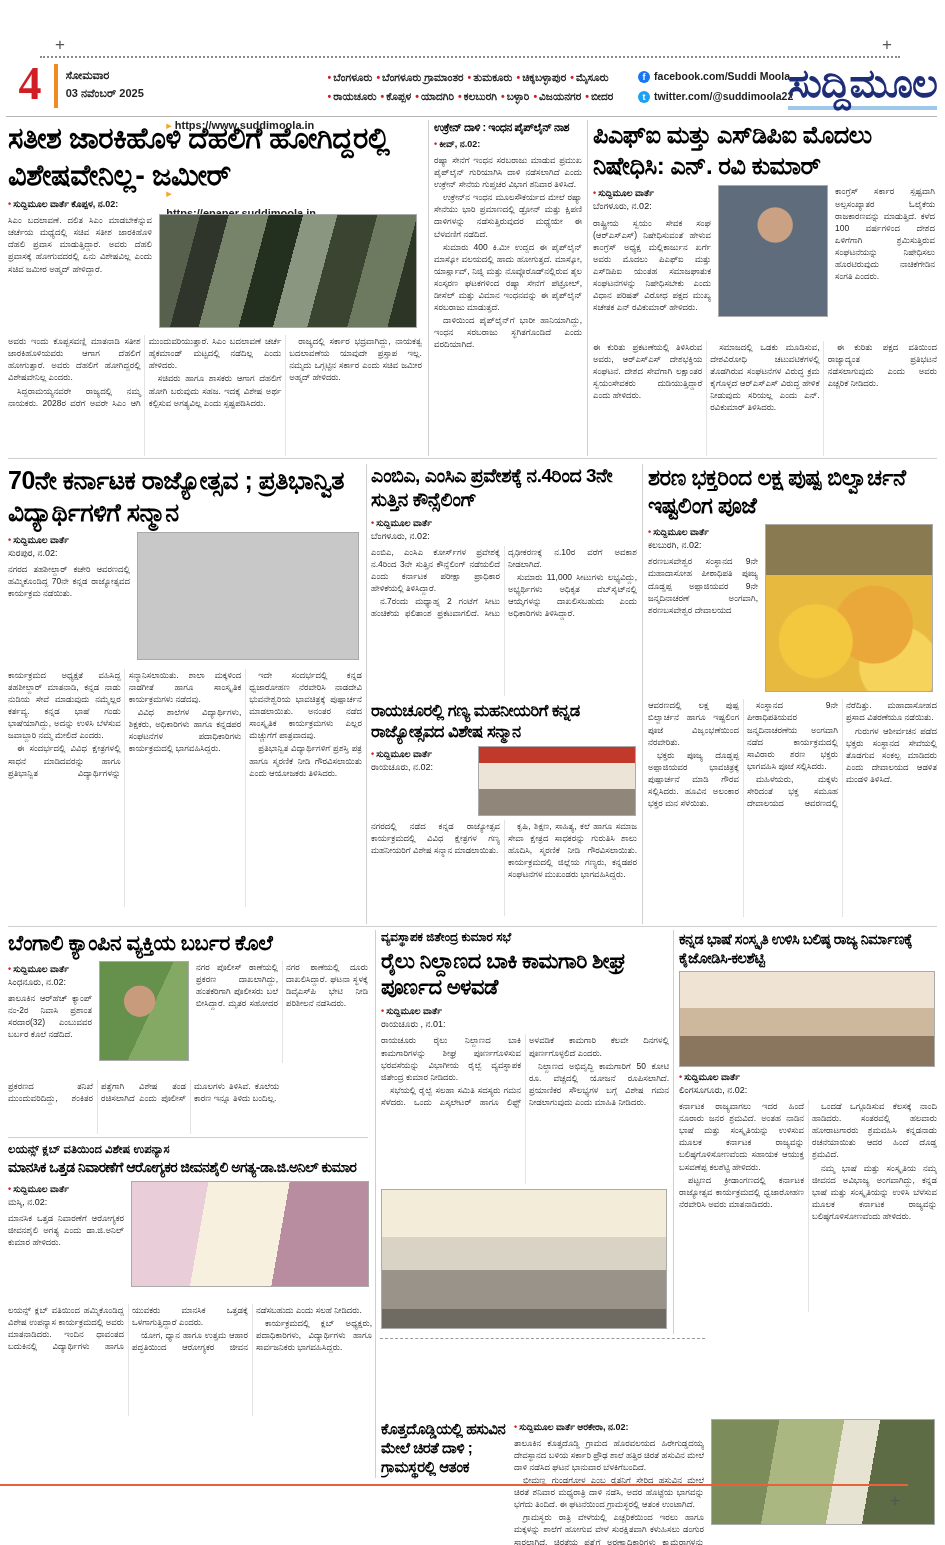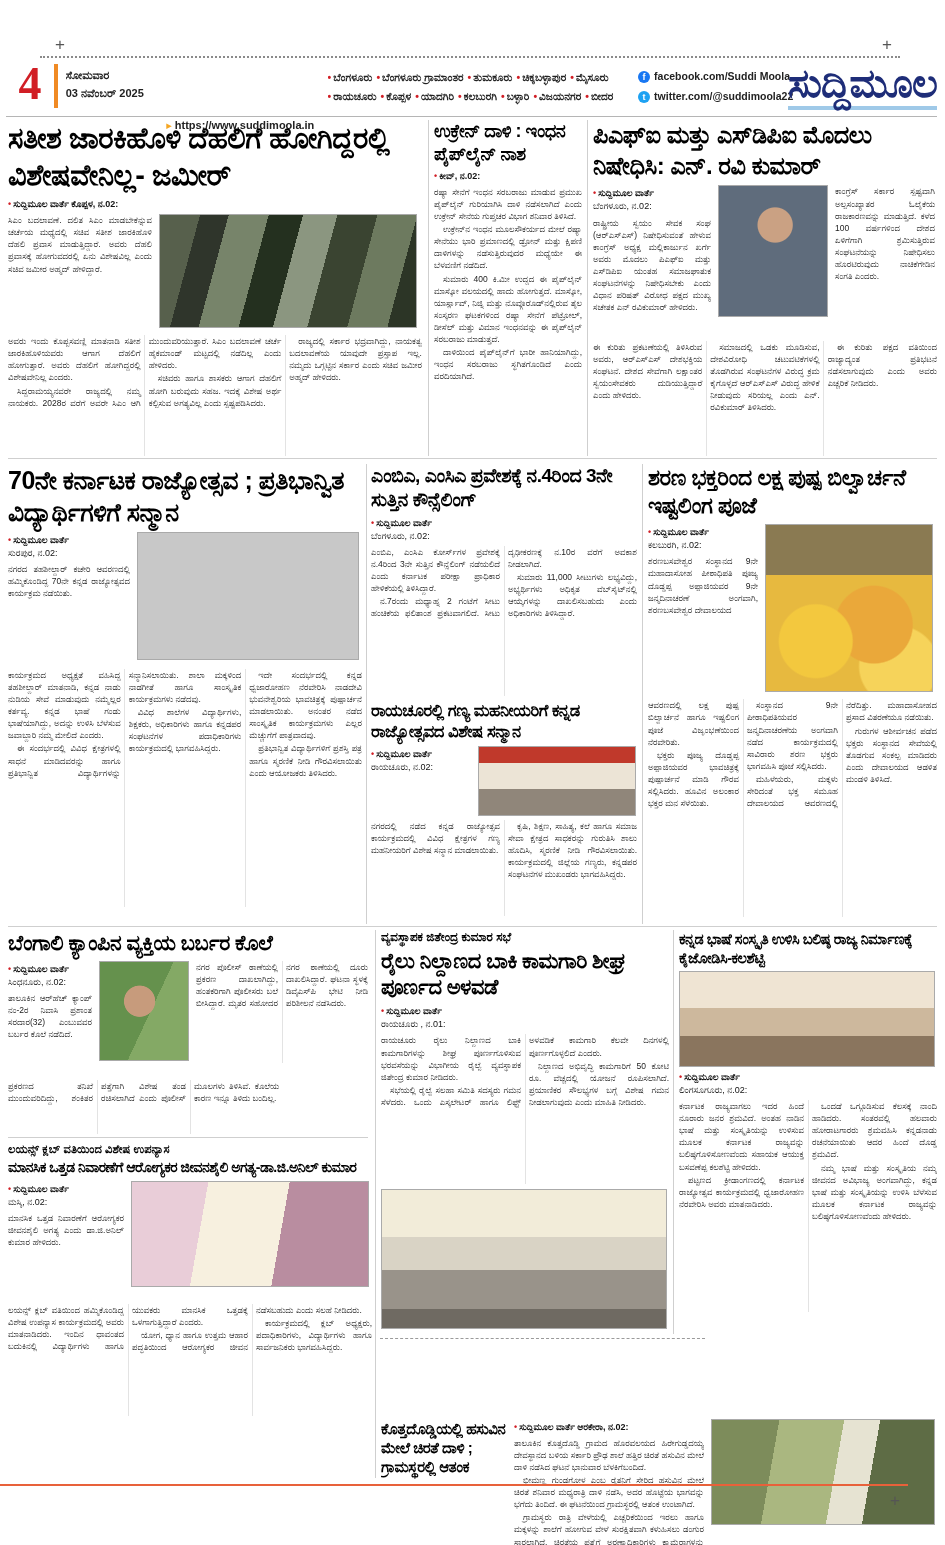--- a/index.html
+++ b/index.html
@@ -72,20 +72,21 @@
 
   <div class="header-row">
     <div class="pagenum">4</div>
     <div class="orange-bar"></div>
     <div class="dateblock">
       <span style="display:block">ಸೋಮವಾರ</span>
       <span style="display:block">03 ನವೆಂಬರ್ 2025</span>
     </div>
     <div class="urls">
         <span>https://www.suddimoola.in</span>
+        <span>https://epaper.suddimoola.in</span>
       </div>
     <div class="cities">
       <span class="rowline"><span class="city">ಬೆಂಗಳೂರು</span><span class="city">ಬೆಂಗಳೂರು ಗ್ರಾಮಾಂತರ</span><span class="city">ತುಮಕೂರು</span><span class="city">ಚಿಕ್ಕಬಳ್ಳಾಪುರ</span><span class="city">ಮೈಸೂರು</span></span>
       <span class="rowline"><span class="city">ರಾಯಚೂರು</span><span class="city">ಕೊಪ್ಪಳ</span><span class="city">ಯಾದಗಿರಿ</span><span class="city">ಕಲಬುರಗಿ</span><span class="city">ಬಳ್ಳಾರಿ</span><span class="city">ವಿಜಯನಗರ</span><span class="city">ಬೀದರ</span></span>
     </div>
     <div class="social">
       <span class="line">
         <span class="sicon fb">f</span>
         <span>facebook.com/Suddi Moola</span>
       </span>
@@ -120,21 +121,21 @@
     </div>
     <div class="body cols3" style="height:122px;margin-top:5px">
         <p>ಅವರು ಇಂದು ಕೊಪ್ಬಸವಣ್ಲಿ ಮಾತನಾಡಿ ಸತೀಶ ಜಾರಕಿಹೊಳಿಯವರು ಆಗಾಗ ದೆಹಲಿಗೆ ಹೋಗುತ್ತಾರೆ. ಅವರು ದೆಹಲಿಗೆ ಹೋಗಿದ್ದರಲ್ಲಿ ವಿಶೇಷವೇನಿಲ್ಲ ಎಂದರು.</p>
         <p>ಸಿದ್ದರಾಮಯ್ಯನವರೇ ರಾಜ್ಯದಲ್ಲಿ ನಮ್ಮ ನಾಯಕರು. 2028ರ ವರೆಗೆ ಅವರೇ ಸಿಎಂ ಆಗಿ ಮುಂದುವರಿಯುತ್ತಾರೆ. ಸಿಎಂ ಬದಲಾವಣೆ ಚರ್ಚೆ ಹೈಕಮಾಂಡ್ ಮಟ್ಟದಲ್ಲಿ ನಡೆದಿಲ್ಲ ಎಂದು ಹೇಳಿದರು.</p>
         <p>ಸಚಿವರು ಹಾಗೂ ಶಾಸಕರು ಆಗಾಗ ದೆಹಲಿಗೆ ಹೋಗಿ ಬರುವುದು ಸಹಜ. ಇದಕ್ಕೆ ವಿಶೇಷ ಅರ್ಥ ಕಲ್ಪಿಸುವ ಅಗತ್ಯವಿಲ್ಲ ಎಂದು ಸ್ಪಷ್ಟಪಡಿಸಿದರು.</p>
         <p>ರಾಜ್ಯದಲ್ಲಿ ಸರ್ಕಾರ ಭದ್ರವಾಗಿದ್ದು, ನಾಯಕತ್ವ ಬದಲಾವಣೆಯ ಯಾವುದೇ ಪ್ರಸ್ತಾಪ ಇಲ್ಲ. ನಮ್ಮದು ಒಗ್ಗಟ್ಟಿನ ಸರ್ಕಾರ ಎಂದು ಸಚಿವ ಜಮೀರ ಅಹ್ಮದ್ ಹೇಳಿದರು.</p>
       </div>
   </article>
 
   <article class="art" style="left:434px;top:120px;width:148px;height:336px">
-    <h1 class="hl" style="font-size:18px">ಉಕ್ರೇನ್ ದಾಳಿ : ಇಂಧನ ಪೈಪ್‌ಲೈನ್ ನಾಶ</h1>
+    <h1 class="hl" style="font-size:11px">ಉಕ್ರೇನ್ ದಾಳಿ : ಇಂಧನ ಪೈಪ್‌ಲೈನ್ ನಾಶ</h1>
     <div class="byline"><span class="dot">•</span><span class="agency">ಕೀವ್, ನ.02:</span></div>
     <div class="body" style="height:268px">
         <p>ರಷ್ಯಾ ಸೇನೆಗೆ ಇಂಧನ ಸರಬರಾಜು ಮಾಡುವ ಪ್ರಮುಖ ಪೈಪ್‌ಲೈನ್ ಗುರಿಯಾಗಿಸಿ ದಾಳಿ ನಡೆಸಲಾಗಿದೆ ಎಂದು ಉಕ್ರೇನ್ ಸೇನೆಯ ಗುಪ್ತಚರ ವಿಭಾಗ ಶನಿವಾರ ತಿಳಿಸಿದೆ.</p>
         <p>ಉಕ್ರೇನ್‌ನ ಇಂಧನ ಮೂಲಸೌಕರ್ಯದ ಮೇಲೆ ರಷ್ಯಾ ಸೇನೆಯು ಭಾರಿ ಪ್ರಮಾಣದಲ್ಲಿ ಡ್ರೋನ್ ಮತ್ತು ಕ್ಷಿಪಣಿ ದಾಳಿಗಳನ್ನು ನಡೆಸುತ್ತಿರುವುದರ ಮಧ್ಯೆಯೇ ಈ ಬೆಳವಣಿಗೆ ನಡೆದಿದೆ.</p>
         <p>ಸುಮಾರು 400 ಕಿ.ಮೀ ಉದ್ದದ ಈ ಪೈಪ್‌ಲೈನ್ ಮಾಸ್ಕೋ ವಲಯದಲ್ಲಿ ಹಾದು ಹೋಗುತ್ತದೆ. ಮಾಸ್ಕೋ, ಯಾರ್ಸ್ಲಾವ್, ನಿಜ್ನಿ ಮತ್ತು ನೊವ್ಗೊರೊಡ್‌ನಲ್ಲಿರುವ ತೈಲ ಸಂಸ್ಕರಣ ಘಟಕಗಳಿಂದ ರಷ್ಯಾ ಸೇನೆಗೆ ಪೆಟ್ರೋಲ್, ಡೀಸೆಲ್ ಮತ್ತು ವಿಮಾನ ಇಂಧನವನ್ನು ಈ ಪೈಪ್‌ಲೈನ್ ಸರಬರಾಜು ಮಾಡುತ್ತದೆ.</p>
         <p>ದಾಳಿಯಿಂದ ಪೈಪ್‌ಲೈನ್‌ಗೆ ಭಾರೀ ಹಾನಿಯಾಗಿದ್ದು, ಇಂಧನ ಸರಬರಾಜು ಸ್ಥಗಿತಗೊಂಡಿದೆ ಎಂದು ವರದಿಯಾಗಿದೆ.</p>
       </div>
   </article>
 
   <article class="art" style="left:593px;top:120px;width:344px;height:336px">

